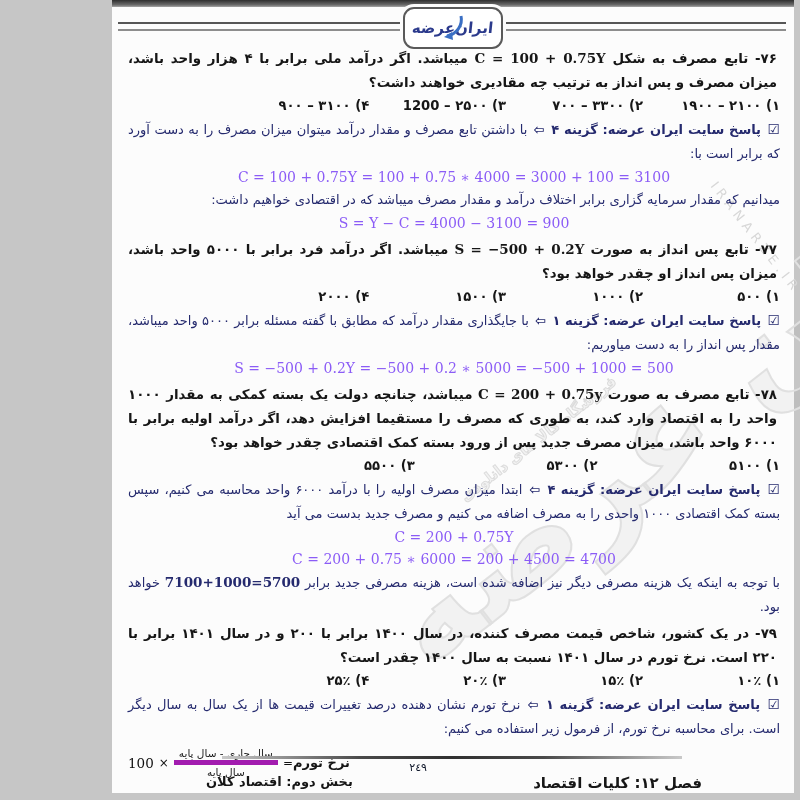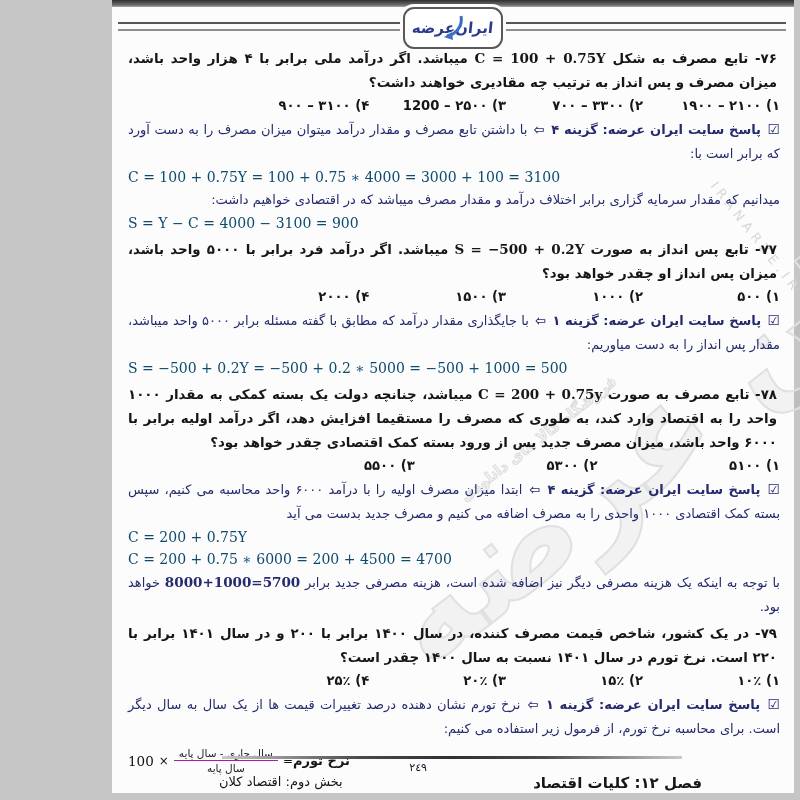--- a/index.html
+++ b/index.html
@@ -29,38 +29,38 @@
   .q{margin:3px 3px 0 0;font-size:13.4px;font-weight:bold;color:#161616;
     line-height:24px;text-align:justify;}
   .math-inline{font-family:"DejaVu Serif",serif;font-weight:bold;font-size:13.5px;unicode-bidi:embed;}
   .opts{display:flex;direction:rtl;width:84%;margin:0;font-size:13.2px;font-weight:bold;
     color:#161616;line-height:22px;}
   .opt{flex:1;white-space:nowrap;}
   .ans{margin:0;font-size:13px;color:#252a6e;line-height:24px;text-align:justify;}
   .ans .lbl{font-weight:bold;}
   .ans .chk{font-size:14px;margin-left:2px;}
   .ans .arrow{font-weight:bold;padding:0 2px;}
-  .formula{margin:0;font-family:"DejaVu Serif",serif;font-size:14px;color:#0c4a6e;
-    line-height:22px;direction:ltr;}
+  .formula{margin:0;font-family:"DejaVu Serif",serif;font-size:14px;color:#8b5cf6;
+    line-height:22px;text-align:center;direction:ltr;}
   
   .frac-row{display:flex;direction:rtl;justify-content:flex-end;align-items:center;
     gap:5px;margin:6px 0 0 0;color:#101010;font-size:12px;line-height:normal;}
   .frac-label{font-weight:bold;font-size:13px;color:#161616;}
   .frac{display:inline-flex;flex-direction:column;align-items:center;font-size:10.5px;color:#1c1c1c;}
-  .frac .num{border-bottom:1px solid #a21caf;padding:0 5px 1px 5px;}
+  .frac .num{border-bottom:5px solid #a21caf;padding:0 5px 1px 5px;}
   .frac .den{padding-top:1px;}
   .frac-num100{font-family:"DejaVu Serif",serif;font-size:13.5px;direction:ltr;}
   
   .footer-rule{position:absolute;left:110px;width:460px;top:756px;height:3px;z-index:1;
     background:linear-gradient(to right,#c9c9c9,#4a4a4a 30%,#303030 50%,#4a4a4a 70%,#c9c9c9);}
   .page-number{position:absolute;left:255px;top:761px;width:60px;text-align:right;
     font-size:11px;color:#0f172a;z-index:1;}
   .footer-right{position:absolute;right:92px;top:774px;font-size:15px;font-weight:bold;
     color:#161616;direction:rtl;z-index:1;}
-  .footer-left{position:absolute;left:107px;top:774px;font-size:13px;font-weight:normal;
+  .footer-left{position:absolute;left:94px;top:774px;font-size:13px;font-weight:bold;
     color:#161616;direction:rtl;z-index:1;}
 </style>
 </head>
 <body>
 
 <div class="stage">
   <div class="page">
 
     <div class="top-shadow"></div>
     <div class="header-rule"></div>
@@ -108,21 +108,21 @@
       <div>
         <p class="q"><span>۷۸- تابع مصرف به صورت</span> <span class="math-inline" dir="ltr">C = 200 + 0.75y</span> <span>میباشد، چنانچه دولت یک بسته کمکی به مقدار ۱۰۰۰ واحد را به اقتصاد وارد کند، به طوری که مصرف را مستقیما افزایش دهد، اگر درآمد اولیه برابر با ۶۰۰۰ واحد باشد، میزان مصرف جدید پس از ورود بسته کمک اقتصادی چقدر خواهد بود؟</span></p>
         <div class="opts">
           <span class="opt">۱) ۵۱۰۰</span>
           <span class="opt">۲) ۵۳۰۰</span>
           <span class="opt">۳) ۵۵۰۰</span>
         </div>
         <p class="ans"><span class="chk">☑</span> <span class="lbl">پاسخ سایت ایران عرضه: گزینه ۴</span> <span class="arrow">⇦</span> <span>ابتدا میزان مصرف اولیه را با درآمد ۶۰۰۰ واحد محاسبه می کنیم، سپس بسته کمک اقتصادی ۱۰۰۰ واحدی را به مصرف اضافه می کنیم و مصرف جدید بدست می آید</span></p>
         <p class="formula">C = 200 + 0.75Y</p>
         <p class="formula">C = 200 + 0.75 ∗ 6000 = 200 + 4500 = 4700</p>
-        <p class="ans"><span>با توجه به اینکه یک هزینه مصرفی دیگر نیز اضافه شده است، هزینه مصرفی جدید برابر</span> <span class="math-inline" dir="ltr">8000+1000=5700</span> <span>خواهد بود.</span></p>
+        <p class="ans"><span>با توجه به اینکه یک هزینه مصرفی دیگر نیز اضافه شده است، هزینه مصرفی جدید برابر</span> <span class="math-inline" dir="ltr">7100+1000=5700</span> <span>خواهد بود.</span></p>
       </div>
 
       <div>
         <p class="q"><span>۷۹- در یک کشور، شاخص قیمت مصرف کننده، در سال ۱۴۰۰ برابر با ۲۰۰ و در سال ۱۴۰۱ برابر با ۲۲۰ است. نرخ تورم در سال ۱۴۰۱ نسبت به سال ۱۴۰۰ چقدر است؟</span></p>
         <div class="opts">
           <span class="opt">۱) ۱۰٪</span>
           <span class="opt">۲) ۱۵٪</span>
           <span class="opt">۳) ۲۰٪</span>
           <span class="opt">۴) ۲۵٪</span>
         </div>

